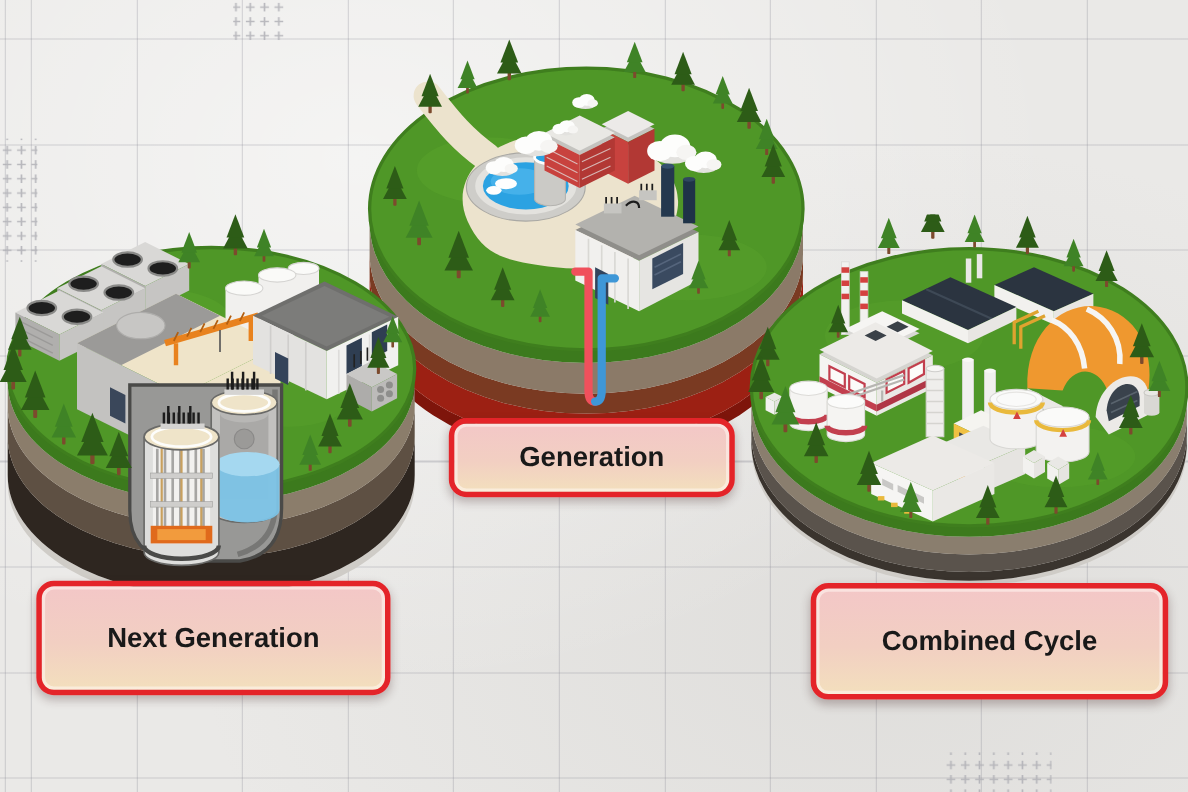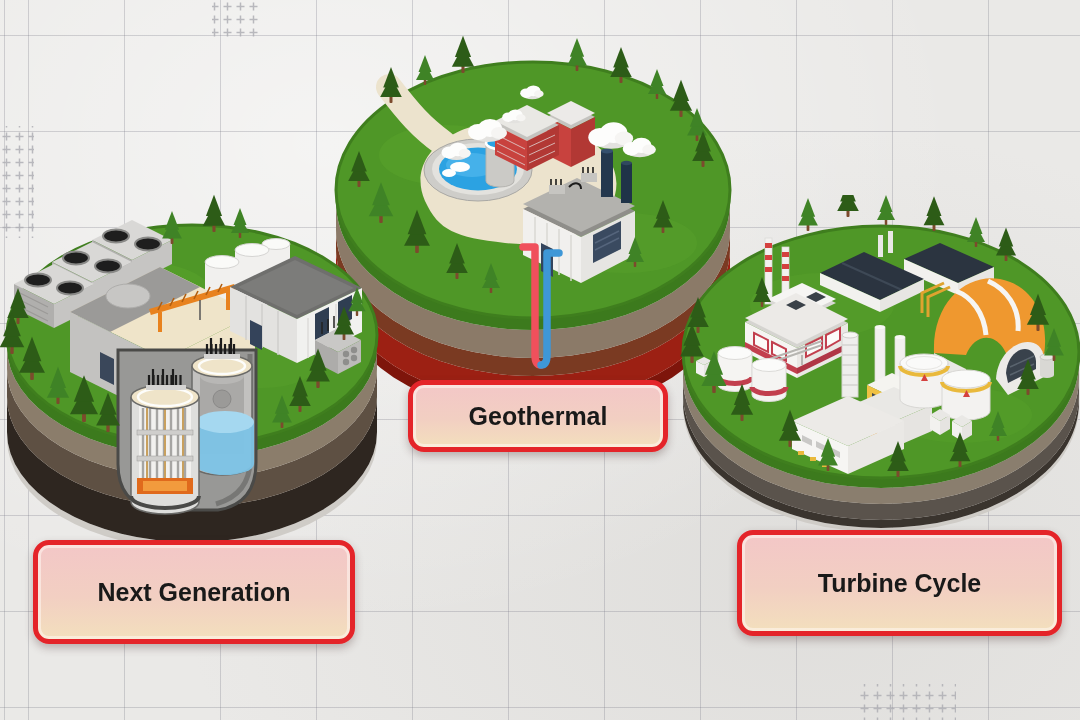--- a/index.html
+++ b/index.html
@@ -17,21 +17,21 @@
   .island{position:absolute;}
   .island svg{display:block;}
   .badge{
     position:absolute;z-index:10;
     display:flex;flex-direction:column;align-items:center;justify-content:center;
     border:5px solid #e42429;border-radius:16px;
     background:linear-gradient(180deg,#f3c7c7 0%,#f2cfc2 55%,#f3dfbd 100%);
     box-shadow:0 4px 9px rgba(70,40,40,.30), inset 0 0 0 3px rgba(255,247,242,.55);
     color:#191919;font-weight:bold;font-size:25px;line-height:31px;text-align:center;
   }
-  .badge-nuclear{left:33px;top:540px;width:312px;height:94px;text-align:center;}
+  .badge-nuclear{left:33px;top:528px;width:312px;height:94px;text-align:center;}
   .badge-geo{left:408px;top:380px;width:250px;height:62px;}
   .badge-gas{left:737px;top:530px;width:315px;height:96px;}
   .texture{position:absolute;left:0;top:0;z-index:0;pointer-events:none;}
   .z1{z-index:1}.z2{z-index:2}.z3{z-index:3}
 </style>
 </head>
 <body>
 
 <div class="canvas">
 
@@ -432,19 +432,19 @@
       <use href="#pine" transform="translate(288,272) scale(.58)" style="color:#2d5c17"></use>
       <use href="#pine" transform="translate(326,246) scale(.5)" style="color:#3f8326"></use>
     </g>
   </svg>
   </div>
 
   <div class="badge badge-nuclear">
     <span>Next Generation</span>
   </div>
   <div class="badge badge-geo">
-    <span>Geothermal</span>
+    <span>Generation</span>
   </div>
   <div class="badge badge-gas">
-    <span>Turbine Cycle</span>
+    <span>Combined Cycle</span>
   </div>
 
 </div>
 
 </body></html>

